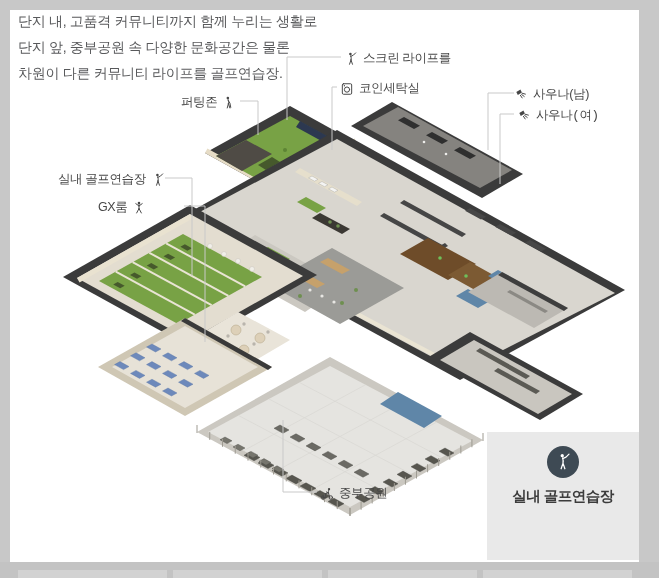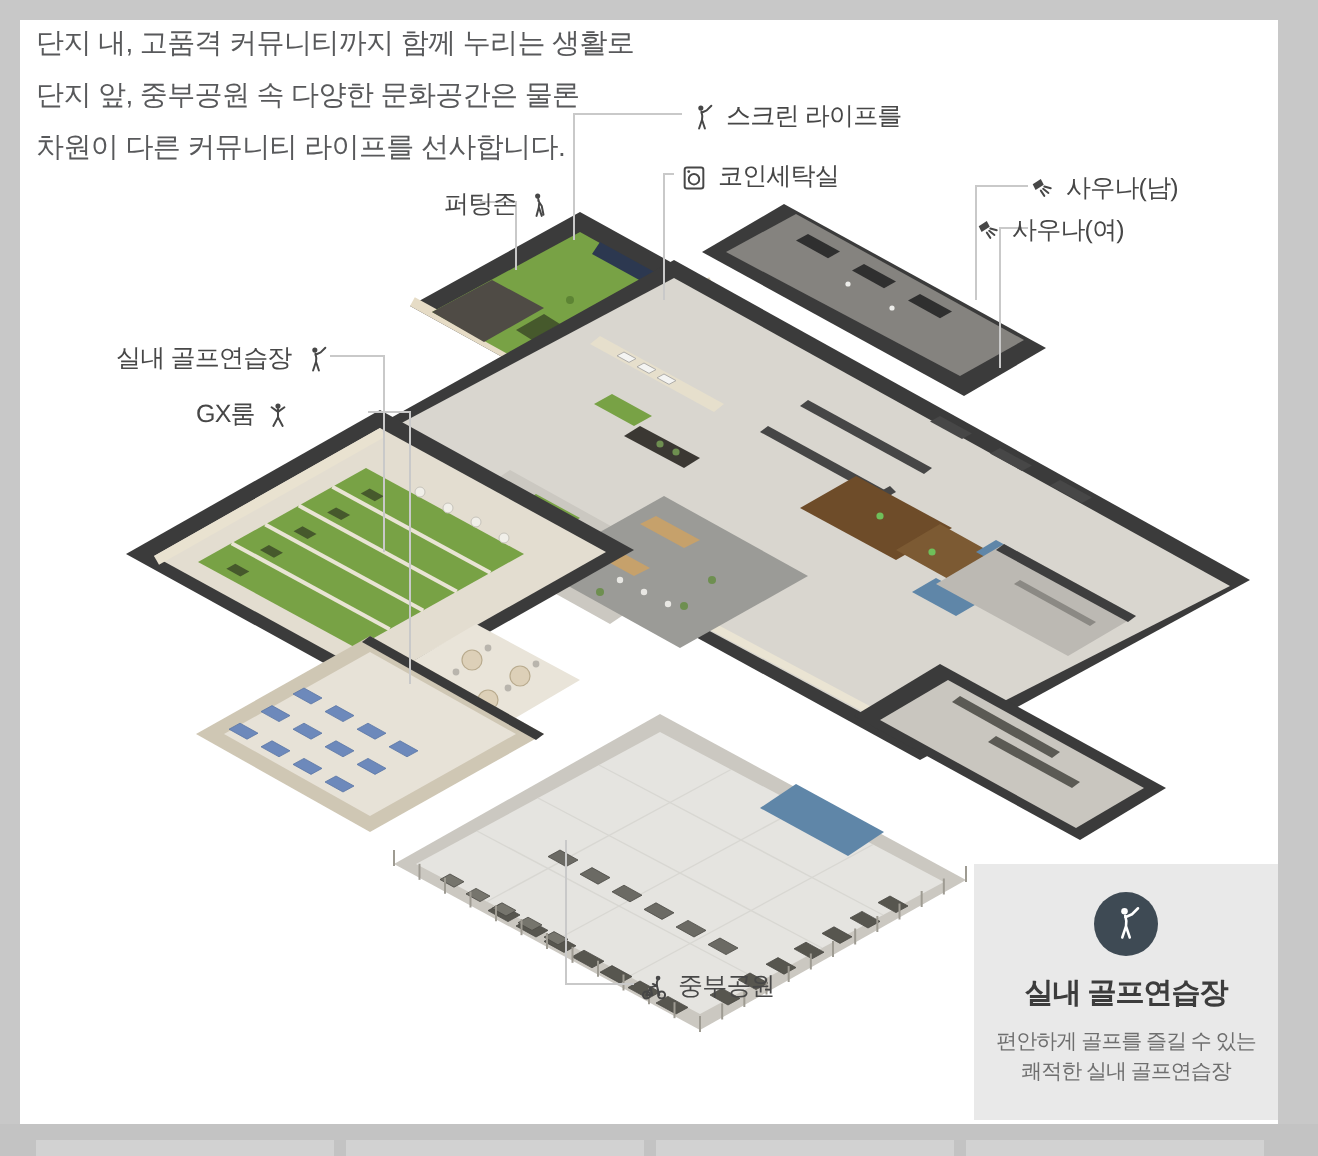--- a/index.html
+++ b/index.html
@@ -18,23 +18,23 @@
          letter-spacing:-0.3px;font-weight:500;}
   .intro div{white-space:nowrap;}
   svg.plan{position:absolute;left:0;top:0;pointer-events:none;}
   .label{position:absolute;display:flex;align-items:center;gap:5px;font-size:12.5px;
          color:var(--c-label);white-space:nowrap;font-weight:500;letter-spacing:-0.4px;}
   .label svg{width:14px;height:14px;flex:0 0 auto;}
   .ic-stroke{fill:none;stroke:var(--c-label);stroke-width:1.7;stroke-linecap:round;stroke-linejoin:round;}
   .ic-fill{fill:var(--c-label);}
   #lbl-screen-golf{left:344px;top:50px;}
   #lbl-coin{left:340px;top:80px;justify-content:flex-end;}
-  #lbl-putting{left:181px;top:94px;margin-left:41px;}
+  #lbl-putting{left:181px;top:94px;}
   #lbl-sauna-m{left:514px;top:86px;}
-  #lbl-sauna-f{left:487px;top:107px;}
+  #lbl-sauna-f{left:517px;top:107px;font-family:Liberation Mono, monospace;}
   #lbl-indoor-golf{left:58px;top:171px;}
   #lbl-gx{left:98px;top:199px;}
   #lbl-fitness{left:320px;top:485px;}
   .card{position:absolute;left:487px;top:432px;width:152px;height:128px;background:var(--c-cardbg);
         text-align:center;}
   .card .circle{width:32px;height:32px;border-radius:50%;background:var(--c-cardicon);
         margin:14px auto 9px auto;display:flex;align-items:center;justify-content:center;}
   .card .circle svg{width:18px;height:18px;}
   .card h3{margin:0;font-size:14.5px;color:var(--c-cardtitle);font-weight:bold;letter-spacing:-0.5px;}
   .card p{margin:8px 0 0 0;font-size:10.5px;line-height:15px;color:var(--c-carddesc);letter-spacing:-0.5px;}
@@ -262,21 +262,21 @@
     <polyline class="leader" points="514,114 500,114 500,184"></polyline>
     <polyline class="leader" points="165,178 192,178 192,276"></polyline>
     <polyline class="leader" points="184,206 205,206 205,342"></polyline>
     <polyline class="leader" points="317,492 283,492 283,420"></polyline>
   </g>
 </svg>
 
 <div class="intro">
   <div>단지 내, 고품격 커뮤니티까지 함께 누리는 생활로</div>
   <div>단지 앞, 중부공원 속 다양한 문화공간은 물론</div>
-  <div>차원이 다른 커뮤니티 라이프를 선사합니다.</div>
+  <div>차원이 다른 커뮤니티 라이프를 골프연습장.</div>
 </div>
 
 <div class="label" id="lbl-screen-golf">
   <svg viewBox="0 0 24 24">
     <circle class="ic-fill" cx="11" cy="3.5" r="2.2"></circle>
     <path class="ic-stroke" d="M11.5 6.5 C12.5 9.5 12.5 11 12 13.5 M12 13.5 L9.5 21 M12 13.5 L14.5 21 M11.5 7.5 L16 5.5 L20 1.5"></path>
   </svg>
   <span>스크린 라이프를</span>
 </div>
 
@@ -341,24 +341,20 @@
 </div>
 
 <div class="card">
   <div class="circle">
     <svg viewBox="0 0 24 24">
       <circle cx="11" cy="3.5" r="2.2" fill="#ffffff"></circle>
       <path d="M11.5 6.5 C12.5 9.5 12.5 11 12 13.5 M12 13.5 L9.5 21 M12 13.5 L14.5 21 M11.5 7.5 L16 5.5 L20 1.5" fill="none" stroke="#ffffff" stroke-width="1.7" stroke-linecap="round" stroke-linejoin="round"></path>
     </svg>
   </div>
   <h3>실내 골프연습장</h3>
-  <p>
-    <span>편안하게 골프를 즐길 수 있는</span><br>
-    <span>쾌적한 실내 골프연습장</span>
-  </p>
 </div>
 
 <div class="bottom-strip">
   <div class="thumb" style="left:18px"></div>
   <div class="thumb" style="left:173px"></div>
   <div class="thumb" style="left:328px"></div>
   <div class="thumb" style="left:483px"></div>
 </div>
 
 </body></html>

